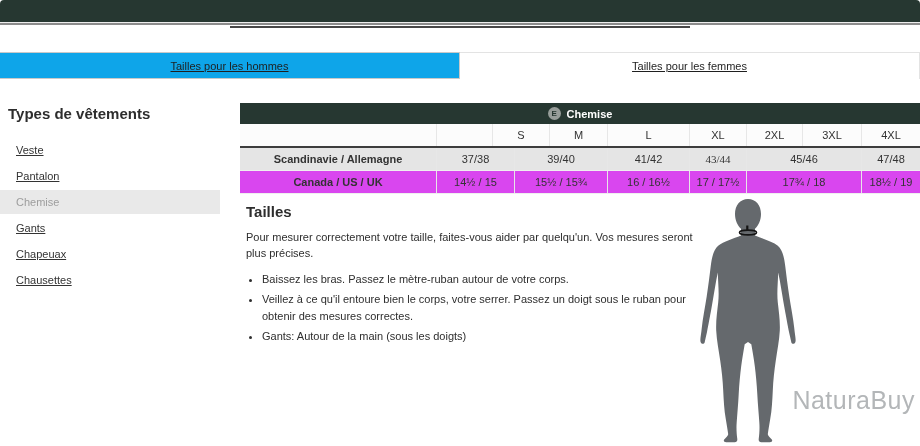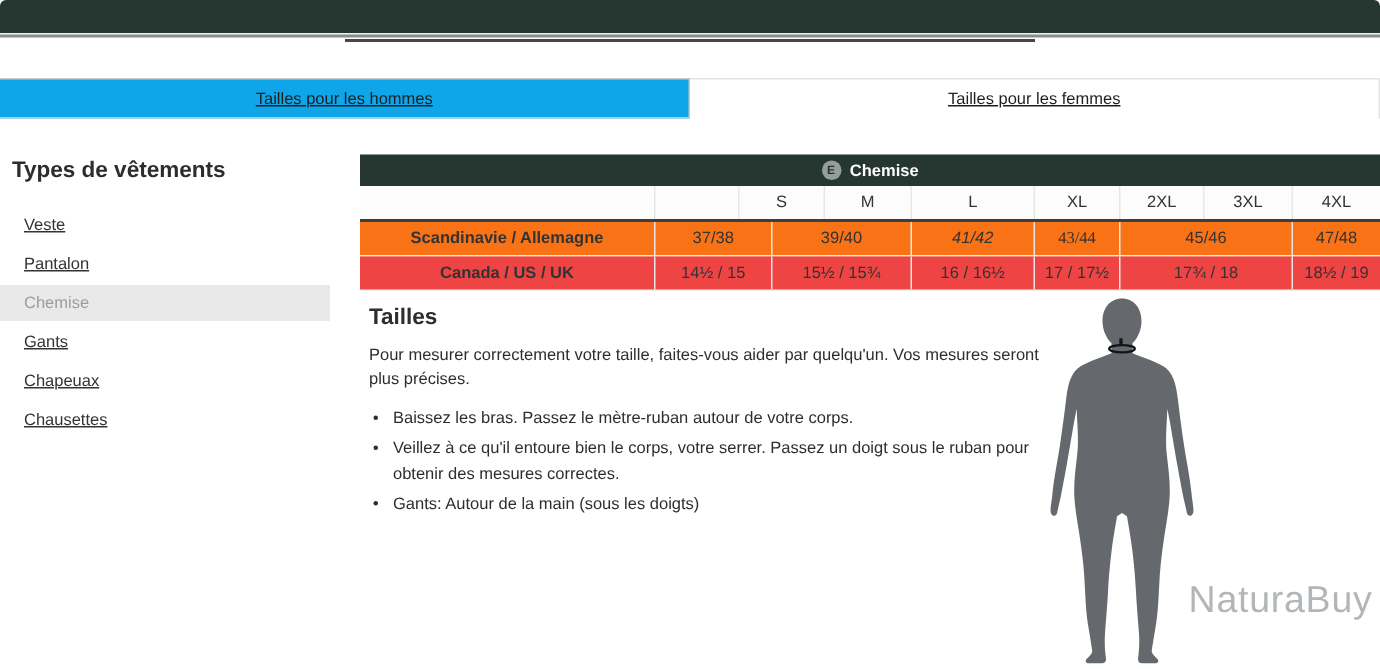--- a/index.html
+++ b/index.html
@@ -30,22 +30,22 @@
   .tbl-titlebar{height:21px;background:#263731;display:flex;align-items:center;justify-content:center;gap:6px;}
   .tbl-badge{width:13px;height:13px;border-radius:50%;background:#979d9a;color:#263731;
     font-size:8px;font-weight:bold;display:flex;align-items:center;justify-content:center;}
   .tbl-title{color:#ffffff;font-size:11px;font-weight:bold;}
   .tbl-row{display:flex;height:22px;align-items:stretch;background:#fcfcfc;}
   .tbl-cell{display:flex;align-items:center;justify-content:center;font-size:11px;color:#333;
     border-right:1px solid #e7e7e7;box-sizing:border-box;}
   .tbl-cell:last-child{border-right:none;}
   .tbl-label{width:197px;font-weight:bold;}
   .tbl-darkrule{height:2px;background:#3d3d3d;}
-  .tbl-row.data{background:#f97316;border-bottom:1px solid #efefef;}
-  .tbl-row.data.alt{background:#ef4444;}
+  .tbl-row.data{background:#e5e5e5;border-bottom:1px solid #efefef;}
+  .tbl-row.data.alt{background:#d946ef;}
   
   .measure{position:absolute;left:246px;top:203px;width:460px;}
   .measure h3{margin:0 0 10px 0;font-size:15px;font-weight:bold;color:#2d2d2d;}
   .measure p{margin:0;font-size:11px;line-height:1.45;color:#2e2e2e;}
   .measure ul{margin:9px 0 0 0;padding-left:16px;width:432px;}
   .measure li{font-size:11px;line-height:1.55;color:#2e2e2e;margin-bottom:3px;}
   
   .figure{position:absolute;left:695px;top:198px;width:106px;height:247px;}
   .watermark{position:absolute;right:5px;top:386px;font-size:25px;color:#b3b6b8;
     letter-spacing:0.5px;font-weight:400;}
@@ -108,21 +108,21 @@
         <div class="tbl-cell" style="width: 56px;">2XL</div>
         <div class="tbl-cell" style="width: 59px;">3XL</div>
         <div class="tbl-cell" style="width: 58px;">4XL</div>
       </div>
     <div class="tbl-darkrule"></div>
     <div id="tbl-body">
         <div class="tbl-row data">
           <div class="tbl-cell tbl-label">Scandinavie / Allemagne</div>
           <div class="tbl-cell" style="width: 78px;">37/38</div>
           <div class="tbl-cell" style="width: 93px;">39/40</div>
-          <div class="tbl-cell" style="width: 82px; font-style: italic;">41/42</div>
+          <div class="tbl-cell" style="width: 82px;">41/42</div>
           <div class="tbl-cell" style="width: 57px; font-family: Liberation Serif, serif;">43/44</div>
           <div class="tbl-cell" style="width: 115px;">45/46</div>
           <div class="tbl-cell" style="width: 58px;">47/48</div>
         </div>
         <div class="tbl-row data alt">
           <div class="tbl-cell tbl-label">Canada / US / UK</div>
           <div class="tbl-cell" style="width: 78px;">14½ / 15</div>
           <div class="tbl-cell" style="width: 93px;">15½ / 15¾</div>
           <div class="tbl-cell" style="width: 82px;">16 / 16½</div>
           <div class="tbl-cell" style="width: 57px;">17 / 17½</div>

